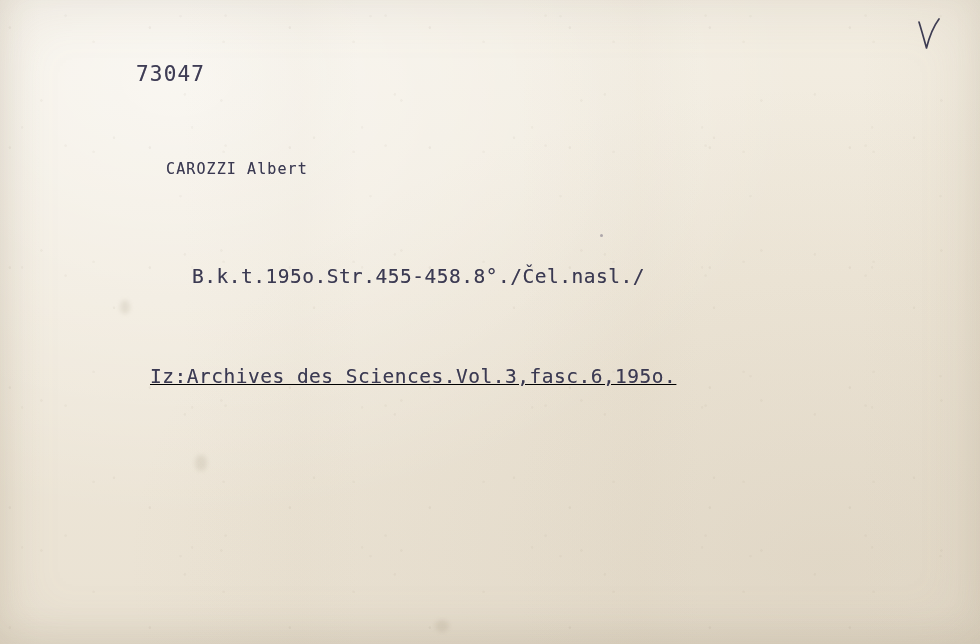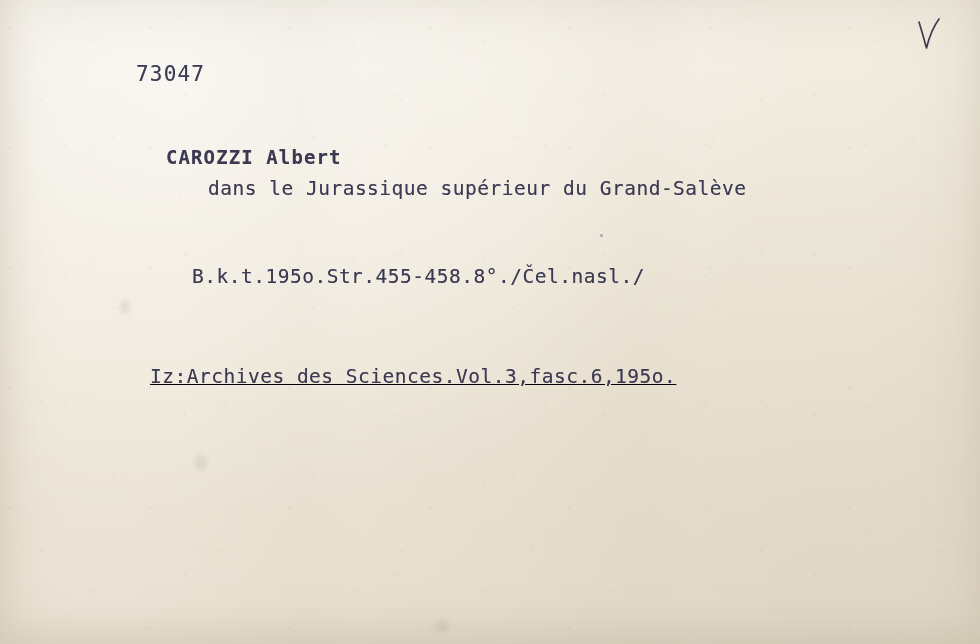--- a/index.html
+++ b/index.html
@@ -81,24 +81,23 @@
     left: 136px;
     top: 62px;
     font-size: 21px;
     letter-spacing: 1.2px;
     color: #3f3d55;
   }
 
   #heading {
     position: absolute;
     left: 166px;
-    top: 146px;
-    font-size: 19px;
+    top: 160px;
+    font-size: 15px;
     letter-spacing: 1.1px;
-    font-weight: bold;
   }
 
   #body-block {
     position: absolute;
     left: 208px;
     top: 176px;
     font-size: 19.5px;
     line-height: 26px;
     letter-spacing: 0.9px;
   }
@@ -164,21 +163,20 @@
     <svg viewBox="0 0 26 34" width="26" height="34" aria-hidden="true">
       <path d="M3 4 C5.5 12, 8 21, 10.5 30 C13 20, 17 9, 23 1" fill="none" stroke="#3b3a52" stroke-width="1.7" stroke-linecap="round" stroke-linejoin="round"></path>
     </svg>
   </div>
 
   <div id="callnum" class="ink">73047</div>
 
   <div id="heading" class="ink">CAROZZI Albert</div>
 
   <div id="body-block">
-    <div class="ink">dans le Jurassique supérieur du Grand-Salève</div>
   </div>
 
   <div id="phys-block">
     <div class="ink">B.k.t.195o.Str.455-458.8°./Čel.nasl./</div>
   </div>
 
   <div id="source-block">
     <div class="ink">Iz:Archives des Sciences.Vol.3,fasc.6,195o.</div>
   </div>
 

